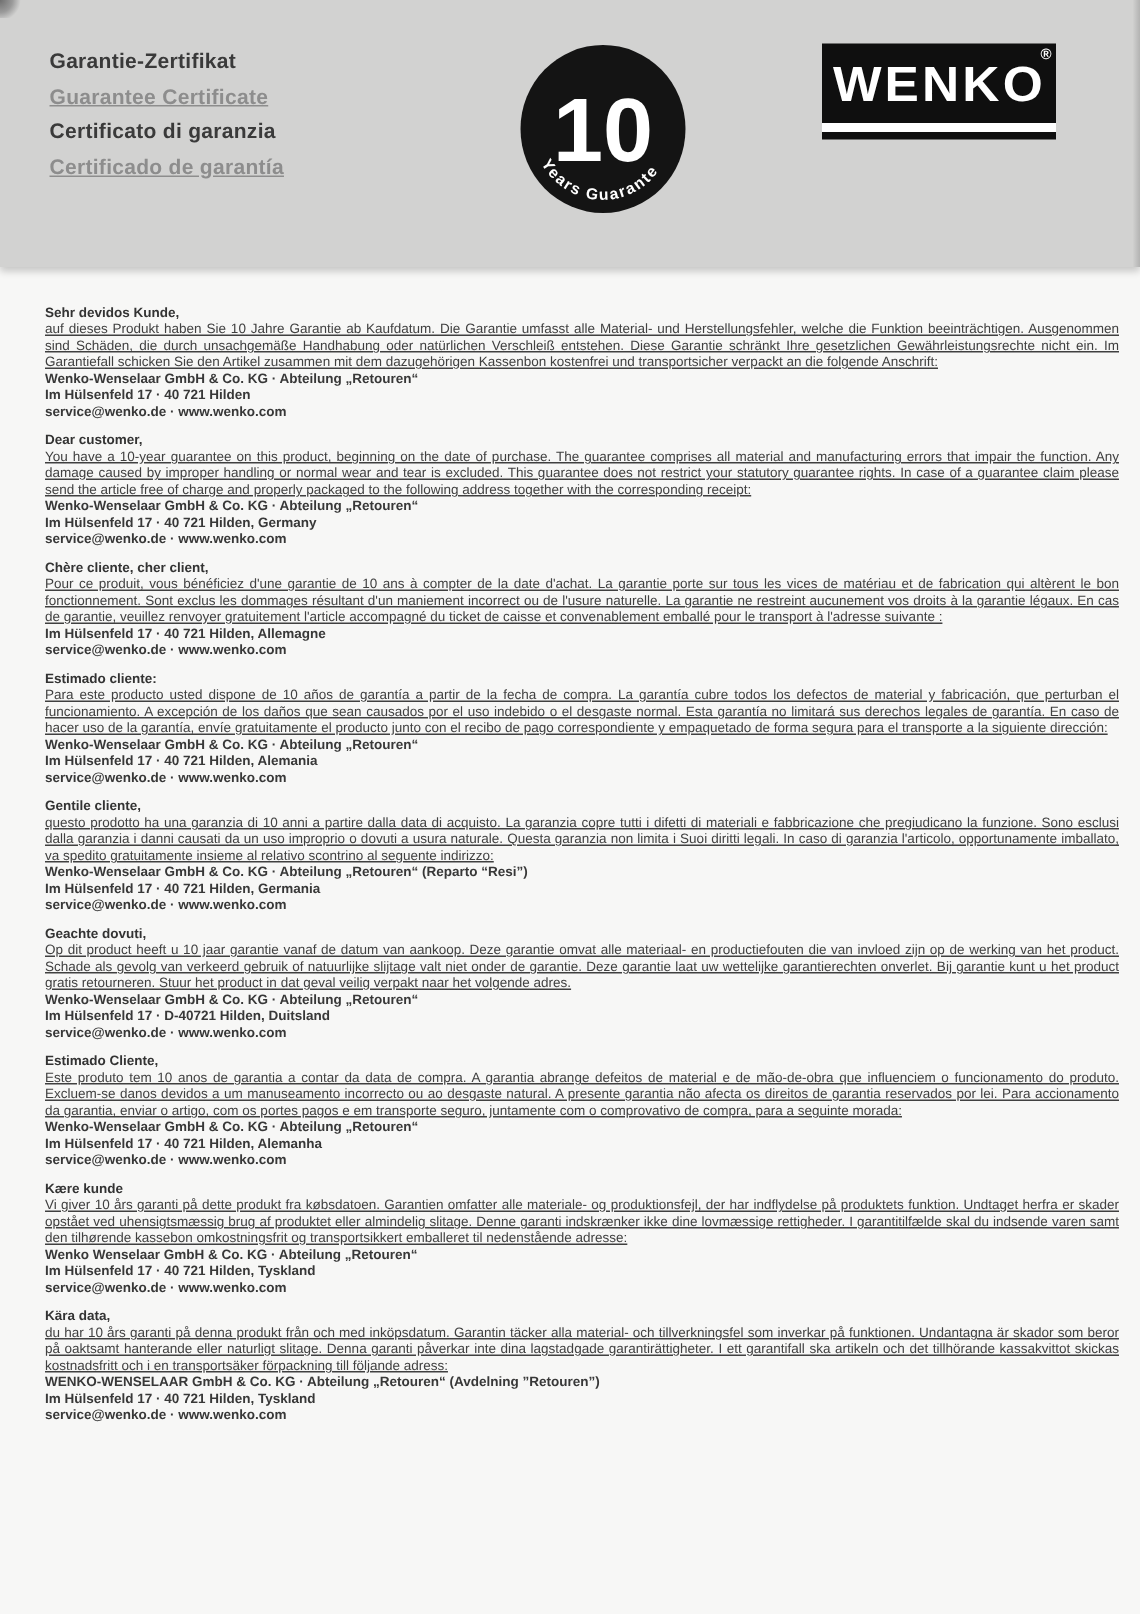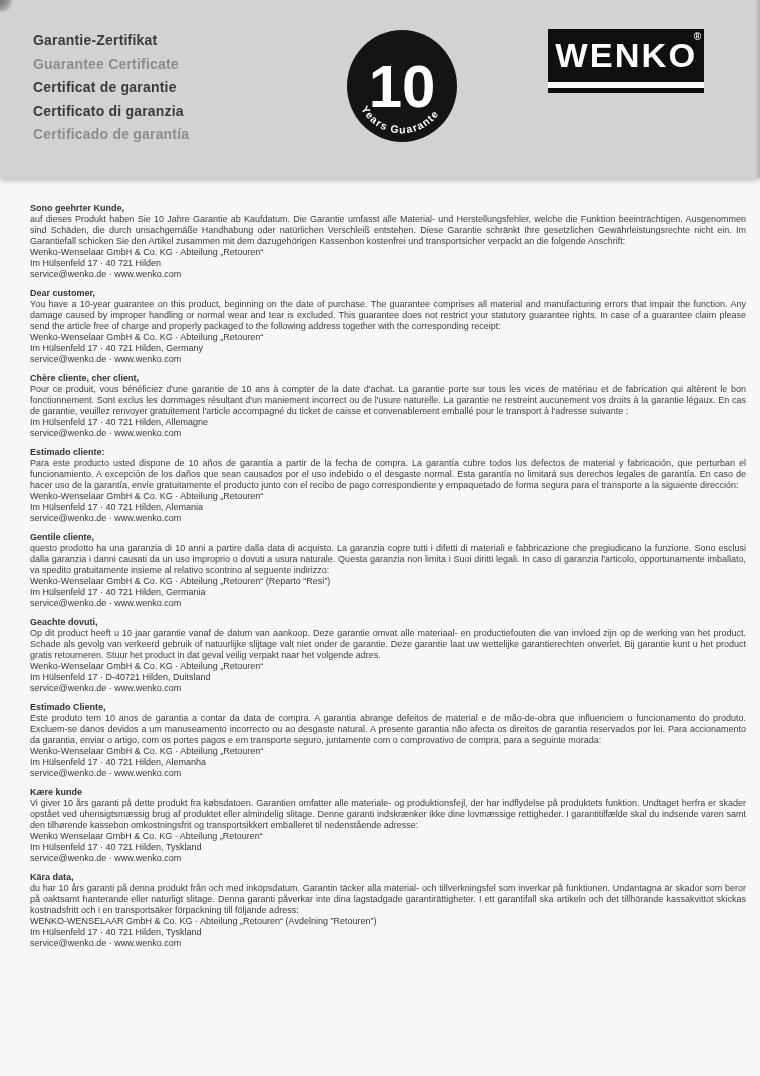--- a/index.html
+++ b/index.html
@@ -19,21 +19,21 @@
     position:absolute;top:0;left:0;width:14px;height:12px;
     background:radial-gradient(circle at 0 0,#6f6f6f 0%,#9a9a9a 45%,rgba(160,160,160,0) 75%);
   }
   .edge-smudge{
     position:absolute;top:0;right:0;width:5px;height:178px;
     background:linear-gradient(to left,rgba(120,120,120,.35),rgba(120,120,120,0));
   }
   .titles{position:absolute;left:33px;top:29px;}
   .title-line{font-size:14px;font-weight:bold;line-height:23.5px;letter-spacing:.2px;}
   .tone-dark{color:#3a3a3a;}
-  .tone-gray{color:#8d8d8d;}
+  .tone-gray{color:#8d8d8d;text-decoration:underline;}
   
   .badge{position:absolute;left:344px;top:27px;width:118px;height:120px;}
   
   .logo{position:absolute;left:548px;top:29px;width:156px;border-radius:30px;}
   .logo-box{
     height:53px;background:#0f0f0f;position:relative;
     display:flex;align-items:center;justify-content:center;
   }
   .logo-text{
     color:#ffffff;font-weight:bold;font-size:33px;letter-spacing:2px;
@@ -43,34 +43,33 @@
   .logo-gap{height:6px;background:#ffffff;}
   .logo-bar{height:5px;background:#0f0f0f;}
   
   .content{
     position:absolute;left:30px;top:203px;width:716px;
     font-size:9px;line-height:11px;color:#404040;
   }
   .para{margin:0 0 8px 0;}
   .para p{margin:0;}
   .salutation{font-weight:bold;color:#333333;}
-  .bodytext{text-align:justify;}
-  .addr{font-weight:normal;color:#383838;}
+  .bodytext{text-align:justify;text-decoration:underline;}
+  .addr{font-weight:bold;color:#383838;}
 </style>
 </head>
 <body>
 
 <div class="header">
   <div class="corner-smudge"></div>
   <div class="edge-smudge"></div>
 
   <div class="titles">
     <div class="title-line tone-dark">Garantie-Zertifikat</div>
     <div class="title-line tone-gray">Guarantee Certificate</div>
-    <div class="title-line tone-dark">Certificat de garantie</div>
     <div class="title-line tone-dark">Certificato di garanzia</div>
     <div class="title-line tone-gray">Certificado de garantía</div>
   </div>
 
   <div class="badge">
     <svg width="118" height="120" viewBox="0 0 118 120">
       <ellipse cx="58" cy="59" rx="55" ry="56" fill="#141414"></ellipse>
       <text x="58" y="80" text-anchor="middle" font-family="Liberation Sans, sans-serif" font-weight="bold" font-size="60" fill="#ffffff">10</text>
       <path id="badge-arc" d="M 16 80 A 46 46 0 0 0 97 84" fill="none"></path>
       <text font-family="Liberation Sans, sans-serif" font-weight="bold" font-size="10.5" fill="#ffffff" letter-spacing="1.2">
@@ -85,21 +84,21 @@
       <span class="logo-reg">®</span>
     </div>
     <div class="logo-gap"></div>
     <div class="logo-bar"></div>
   </div>
 </div>
 
 <div class="content">
 
   <section class="para">
-    <p class="salutation">Sono geehrter Kunde,</p>
+    <p class="salutation">Sehr devidos Kunde,</p>
     <p class="bodytext">auf dieses Produkt haben Sie 10 Jahre Garantie ab Kaufdatum. Die Garantie umfasst alle Material- und Herstellungsfehler, welche die Funktion beeinträchtigen. Ausgenommen sind Schäden, die durch unsachgemäße Handhabung oder natürlichen Verschleiß entstehen. Diese Garantie schränkt Ihre gesetzlichen Gewährleistungsrechte nicht ein. Im Garantiefall schicken Sie den Artikel zusammen mit dem dazugehörigen Kassenbon kostenfrei und transportsicher verpackt an die folgende Anschrift:</p>
     <p class="addr">Wenko-Wenselaar GmbH &amp; Co. KG · Abteilung „Retouren“</p>
     <p class="addr">Im Hülsenfeld 17 · 40 721 Hilden</p>
     <p class="addr">service@wenko.de · www.wenko.com</p>
   </section>
 
   <section class="para">
     <p class="salutation">Dear customer,</p>
     <p class="bodytext">You have a 10-year guarantee on this product, beginning on the date of purchase. The guarantee comprises all material and manufacturing errors that impair the function. Any damage caused by improper handling or normal wear and tear is excluded. This guarantee does not restrict your statutory guarantee rights. In case of a guarantee claim please send the article free of charge and properly packaged to the following address together with the corresponding receipt:</p>
     <p class="addr">Wenko-Wenselaar GmbH &amp; Co. KG · Abteilung „Retouren“</p>

